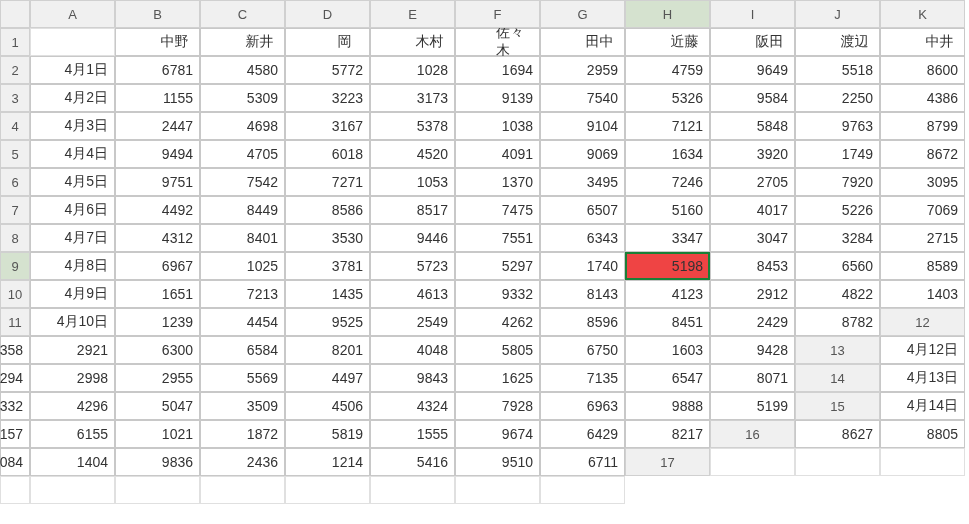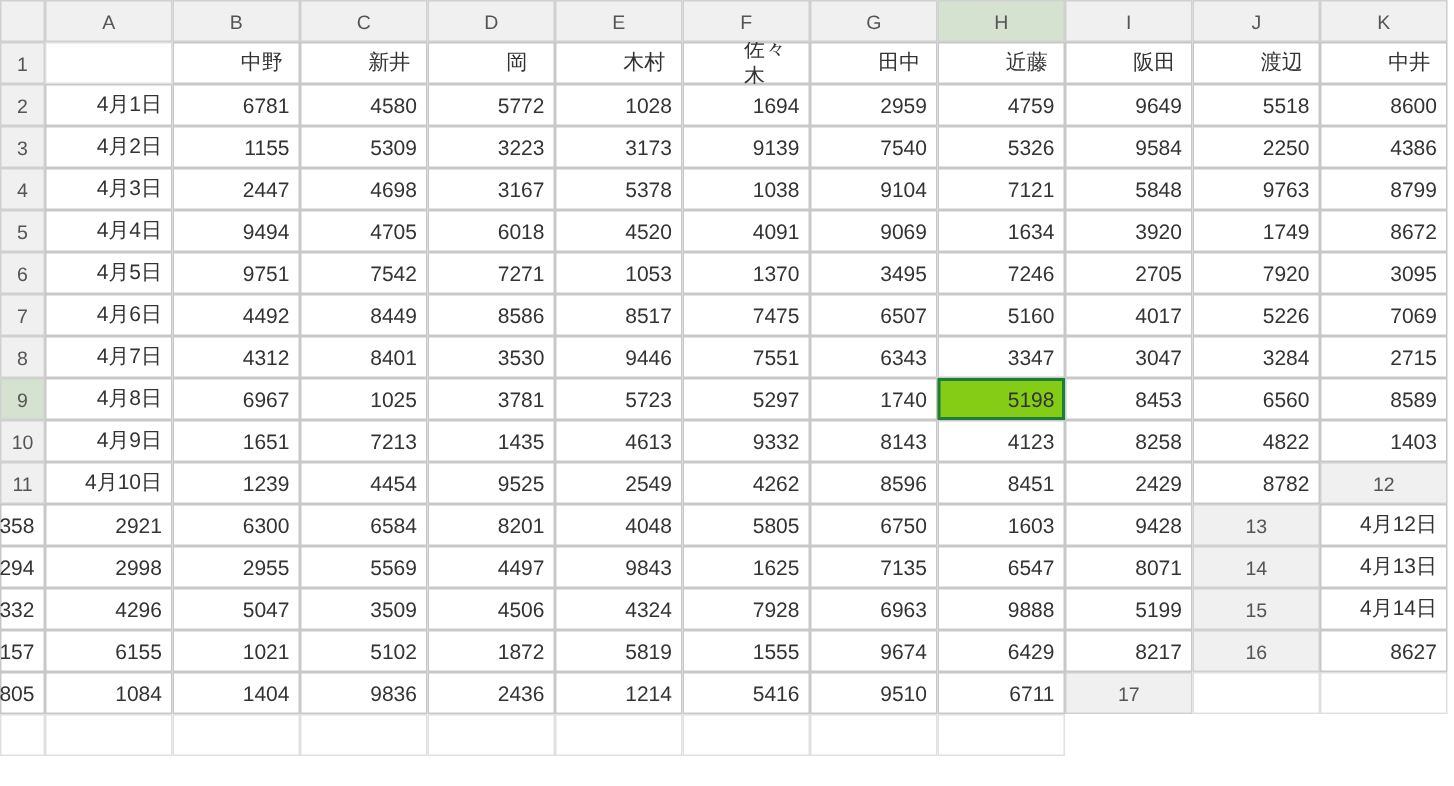--- a/index.html
+++ b/index.html
@@ -62,21 +62,21 @@
       justify-content: center;
       padding-left: 40px;
     }
     .cell.num {
       justify-content: flex-end;
     }
     .cell.date {
       justify-content: flex-end;
     }
     .cell.highlighted {
-      background: #84cc16;
+      background: #ef4444;
     }
     .cell.active {
       outline: 2px solid #1a7f37;
       outline-offset: -2px;
       z-index: 2;
     }
     .cell.empty {
       border: 1px solid #e0e0e0;
     }
   </style>
@@ -206,21 +206,21 @@
     <div class="cell num">8589</div>
     <div class="row-header">10</div>
     <div class="cell date">4月9日</div>
     <div class="cell num">1651</div>
     <div class="cell num">7213</div>
     <div class="cell num">1435</div>
     <div class="cell num">4613</div>
     <div class="cell num">9332</div>
     <div class="cell num">8143</div>
     <div class="cell num">4123</div>
-    <div class="cell num">8258</div>
+    <div class="cell num">2912</div>
     <div class="cell num">4822</div>
     <div class="cell num">1403</div>
     <div class="row-header">11</div>
     <div class="cell date">4月10日</div>
     <div class="cell num">1239</div>
     <div class="cell num">4454</div>
     <div class="cell num">9525</div>
     <div class="cell num">2549</div>
     <div class="cell num">4262</div>
     <div class="cell num">8596</div>
@@ -260,21 +260,20 @@
     <div class="cell num">4324</div>
     <div class="cell num">7928</div>
     <div class="cell num">6963</div>
     <div class="cell num">9888</div>
     <div class="cell num">5199</div>
     <div class="row-header">15</div>
     <div class="cell date">4月14日</div>
     <div class="cell num">9157</div>
     <div class="cell num">6155</div>
     <div class="cell num">1021</div>
-    <div class="cell num">5102</div>
     <div class="cell num">1872</div>
     <div class="cell num">5819</div>
     <div class="cell num">1555</div>
     <div class="cell num">9674</div>
     <div class="cell num">6429</div>
     <div class="cell num">8217</div>
     <div class="row-header">16</div>
     <div class="cell num">8627</div>
     <div class="cell num">8805</div>
     <div class="cell num">1084</div>

